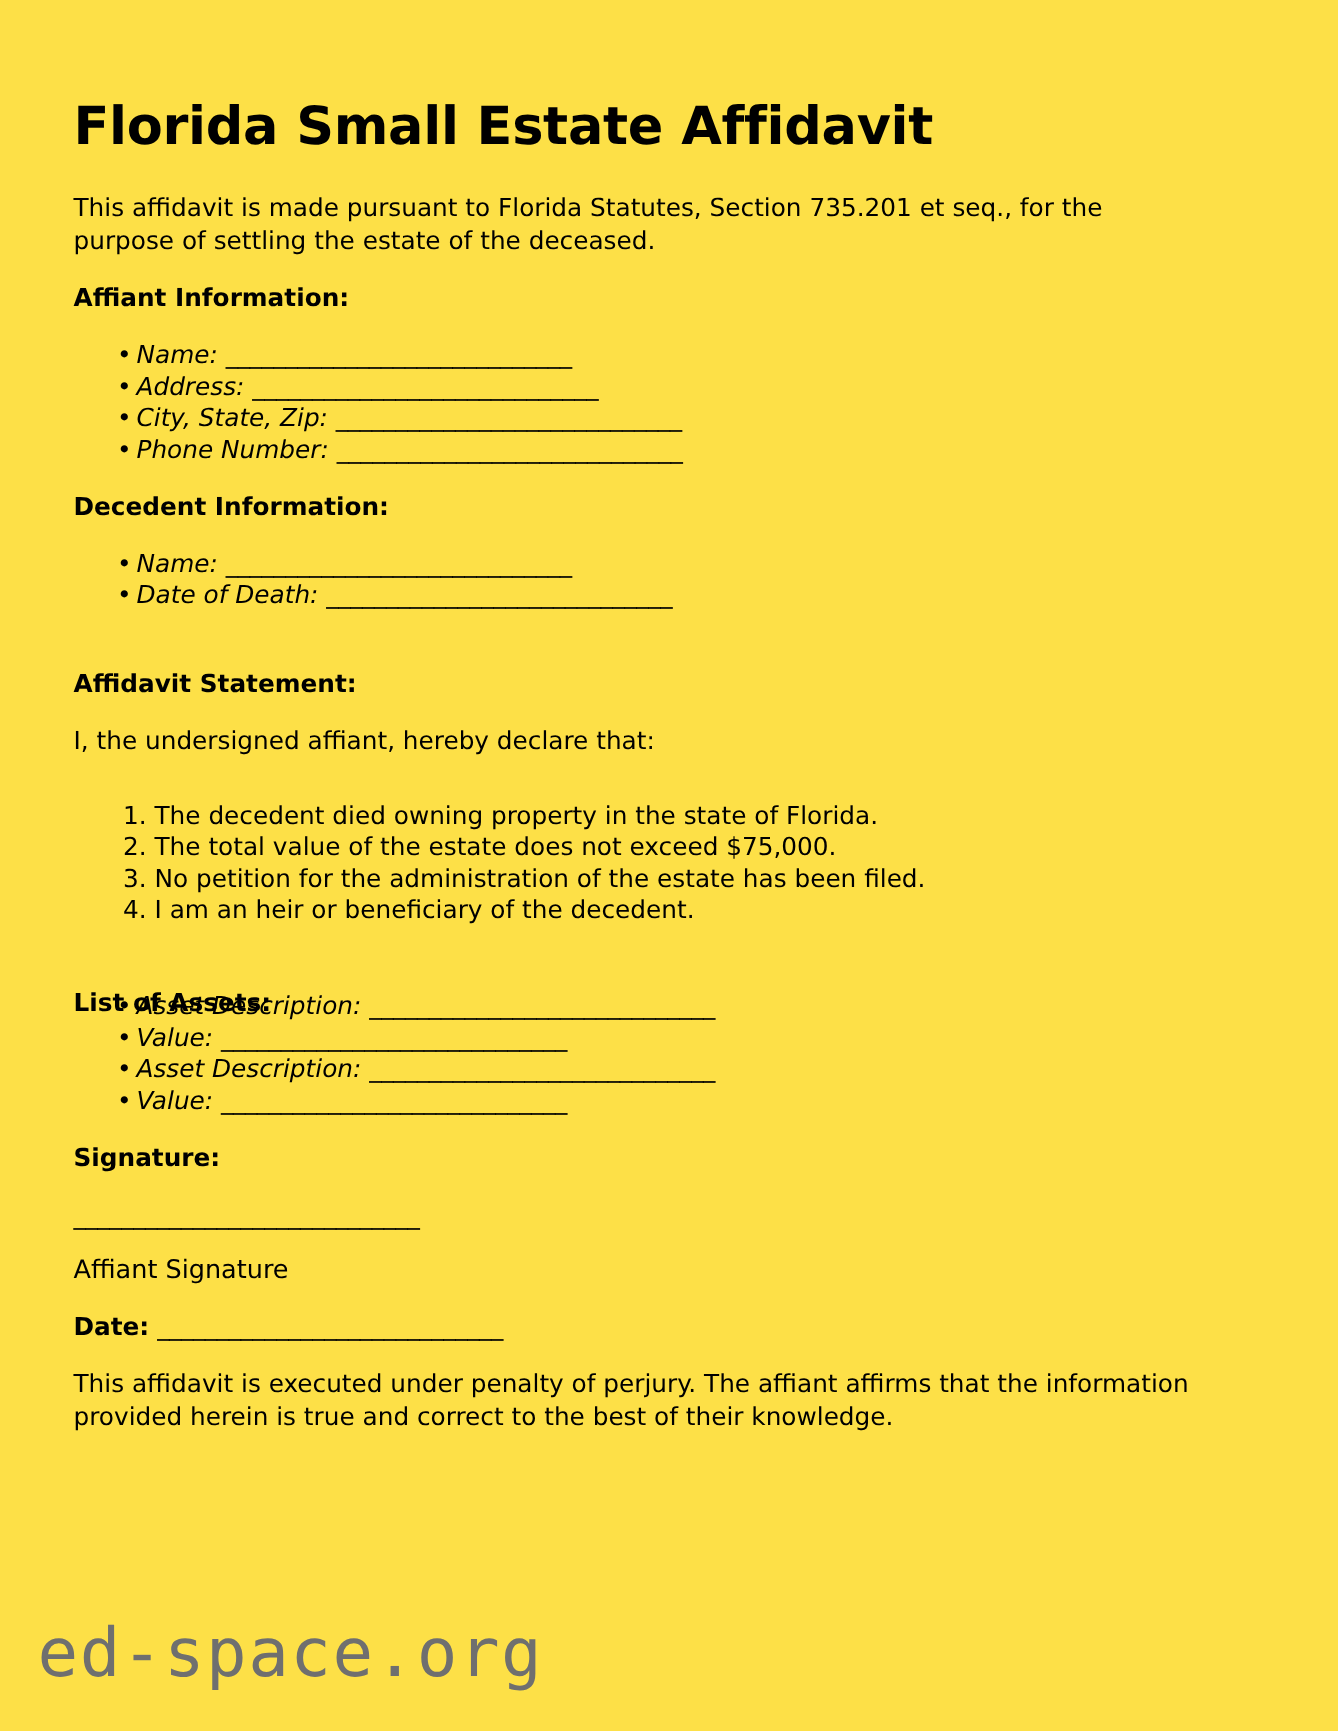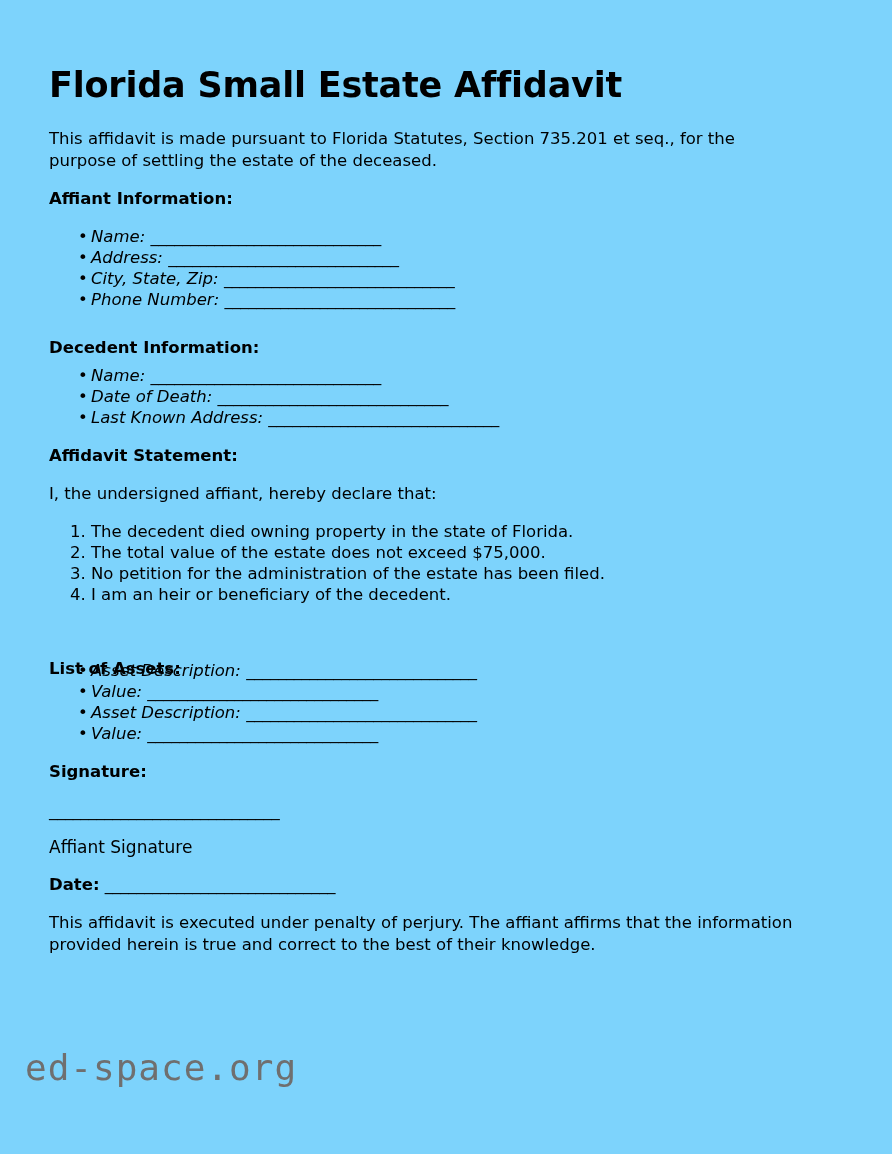--- a/index.html
+++ b/index.html
@@ -15,21 +15,21 @@
     font-family: "DejaVu Sans", "Liberation Sans", sans-serif;
     color: #000000;
     overflow: hidden;
   }
   .page {
     position: absolute;
     left: 0;
     top: 0;
     width: 892px;
     height: 1154px;
-    background: #7dd3fc;
+    background: #fde047;
     box-sizing: border-box;
     padding: 0;
   }
   .content {
     position: absolute;
     left: 49px;
     top: 0;
     width: 794px;
   }
 
@@ -78,21 +78,21 @@
     content: "\2022";
     position: absolute;
     left: 29px;
     top: 0;
     font-size: 16.5px;
     line-height: 21px;
   }
 
   ol.claims {
     list-style: none;
-    margin: 0;
+    margin: 12px;
     padding: 0;
     counter-reset: claimno;
   }
   ol.claims li {
     font-size: 16.5px;
     line-height: 21px;
     padding-left: 42px;
     position: relative;
     counter-increment: claimno;
     white-space: nowrap;
@@ -127,23 +127,23 @@
     line-height: 22px;
     white-space: nowrap;
   }
   .date-line .lbl {
     font-weight: bold;
   }
 
   .watermark {
     position: absolute;
     left: 25px;
-    top: 1046px;
+    top: 1080px;
     font-family: "DejaVu Sans Mono", "Liberation Mono", monospace;
-    font-size: 36px;
+    font-size: 45px;
     color: #6f6f6f;
     letter-spacing: 1px;
     line-height: 44px;
     white-space: nowrap;
   }
 
   
   .at { position: absolute; left: 0; }
 </style>
 </head>
@@ -158,26 +158,25 @@
 
     <h2 class="section at" style="top:188px;">Affiant Information:</h2>
 
     <ul class="blank-list at" style="top:226px;">
       <li><span>Name:</span> <span class="blank">_____________________________</span></li>
       <li><span>Address:</span> <span class="blank">_____________________________</span></li>
       <li><span>City, State, Zip:</span> <span class="blank">_____________________________</span></li>
       <li><span>Phone Number:</span> <span class="blank">_____________________________</span></li>
     </ul>
 
-    <h2 class="section at" style="top:337px;">Decedent Information:</h2>
+    <h2 class="section at" style="top:327px;">Decedent Information:</h2>
 
     <ul class="blank-list at" style="top:365px;">
       <li><span>Name:</span> <span class="blank">_____________________________</span></li>
       <li><span>Date of Death:</span> <span class="blank">_____________________________</span></li>
-      <li><span>Last Known Address:</span> <span class="blank">_____________________________</span></li>
     </ul>
 
     <h2 class="section at" style="top:445px;">Affidavit Statement:</h2>
 
     <p class="para at" style="top:483px;">I, the undersigned affiant, hereby declare that:</p>
 
     <ol class="claims at" style="top:521px;">
       <li>The decedent died owning property in the state of Florida.</li>
       <li>The total value of the estate does not exceed $75,000.</li>
       <li>No petition for the administration of the estate has been filed.</li>

